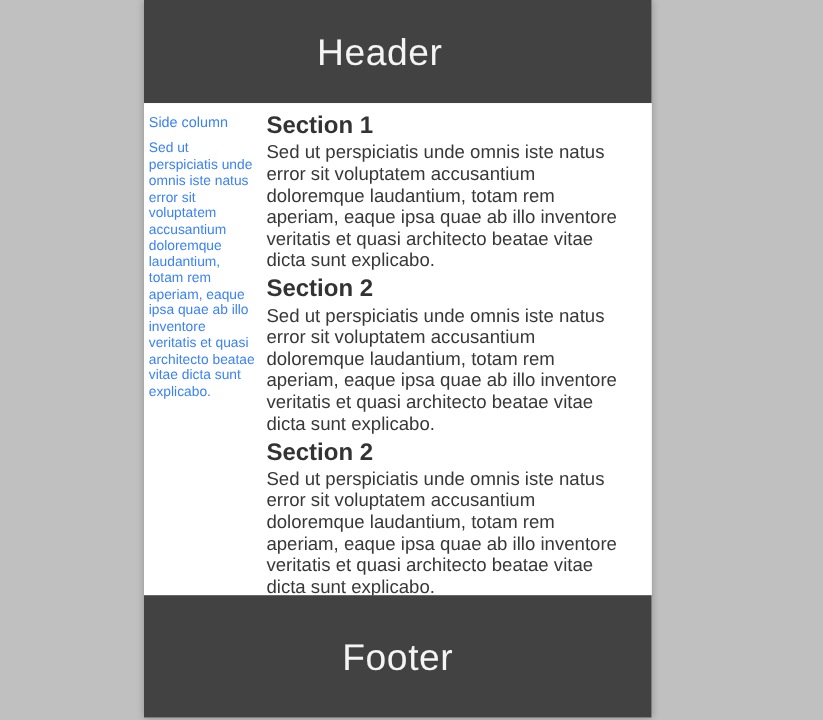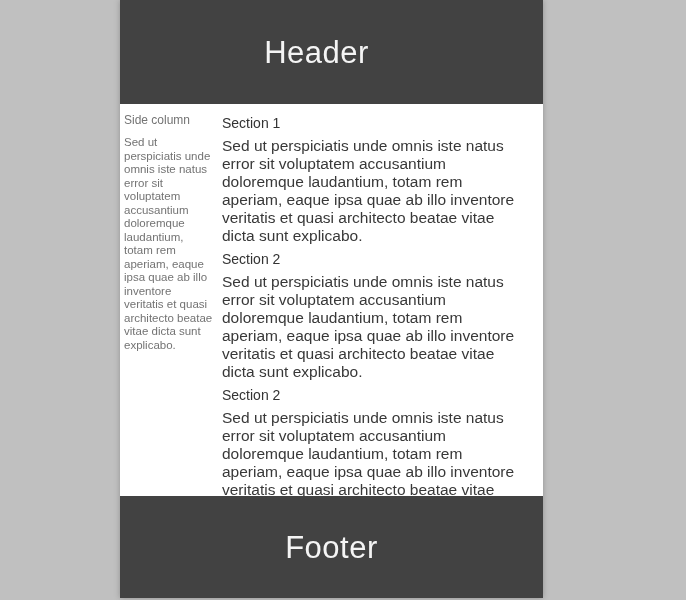--- a/index.html
+++ b/index.html
@@ -24,61 +24,61 @@
     flex-direction: column;
   }
   .band {
     background: #424242;
     color: #f4f4f4;
     display: flex;
     align-items: center;
     justify-content: center;
     flex: 0 0 auto;
   }
-  .band.header { height: 104px; }
+  .band.header { height: 86px; }
   .band.footer { height: 102px; }
   .band-title {
     font-size: 31px;
     line-height: 1;
     letter-spacing: 0.5px;
     font-weight: 400;
   }
   .band.header .band-title { transform: translateX(-15px); }
   .content {
     flex: 1 1 auto;
     display: flex;
     background: #ffffff;
     overflow: hidden;
   }
   .sidebar {
     flex: 0 0 98px;
     width: 98px;
     padding: 10px 4px 0 4px;
-    color: #737373;
+    color: #3b82f6;
   }
   .sidebar-heading {
     font-size: 12px;
     line-height: 13px;
     font-weight: 400;
     margin: 0 0 9px 0;
   }
   .sidebar-text {
     font-size: 11.5px;
     line-height: 13.5px;
     margin: 0;
   }
   .main {
     flex: 1 1 auto;
     padding: 10px 26px 0 4px;
     color: #383838;
   }
   .section-heading {
-    font-size: 14px;
+    font-size: 20px;
     line-height: 19px;
-    font-weight: 400;
+    font-weight: 700;
     margin: 0 0 4px 0;
     color: #333333;
   }
   .section-text {
     font-size: 15.5px;
     line-height: 18px;
     margin: 0 0 5px 0;
   }
   .section + .section { margin-top: 5px; }
 </style>

